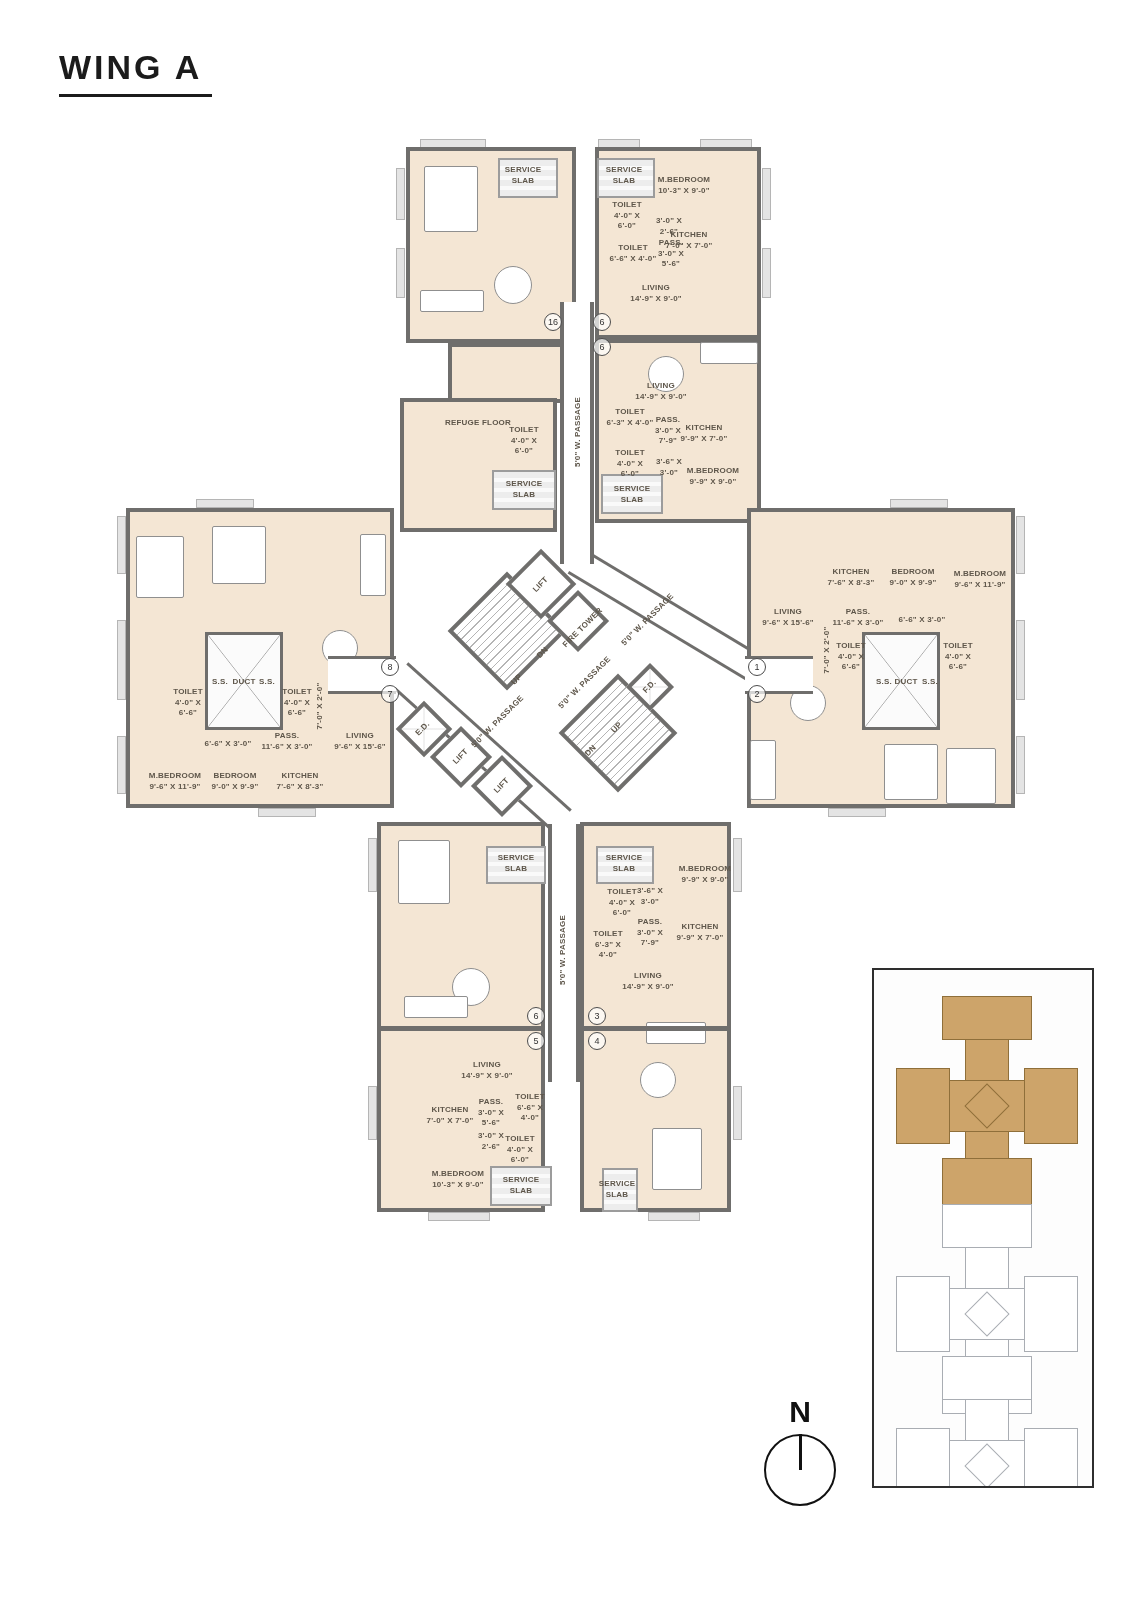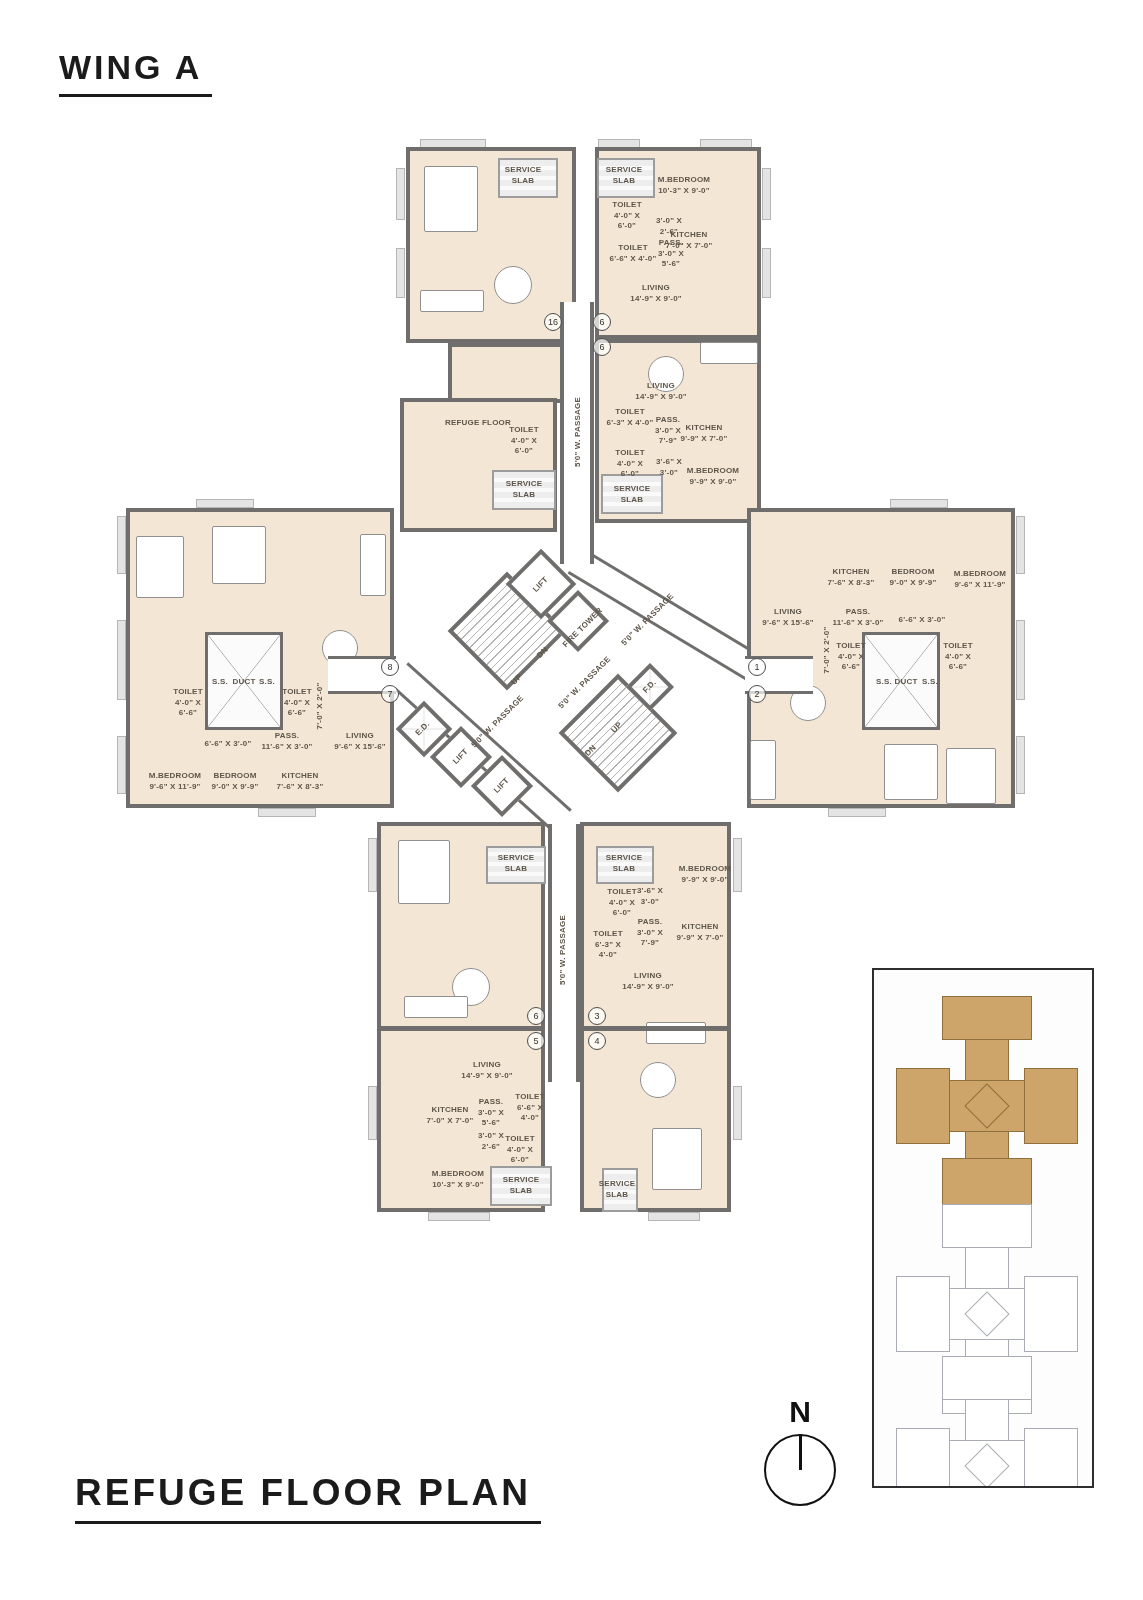--- a/index.html
+++ b/index.html
@@ -304,14 +304,13 @@
       <div class="kp-part kp-ol" style="left: 150px; top: 458px; width: 54px; height: 76px;"></div>
       <div class="kp-part kp-ol kp-core" style="left: 97px; top: 480px; width: 32px; height: 32px; transform: rotate(45deg);"></div>
     </div>
 
   <div class="north">
     <span class="n-label" style="left: 800px; top: 1412px;">N</span>
     <span class="n-circle" style="left: 764px; top: 1434px; width: 72px; height: 72px;"></span>
     <span class="n-line" style="left: 798.5px; top: 1434px; width: 3px; height: 36px;"></span>
   </div>
 
-  <div class="title" style="left:75px;top:1472px;font-size:37px;">REFUGE FLOOR PLAN</div>
 </div>
 
 </body></html>

